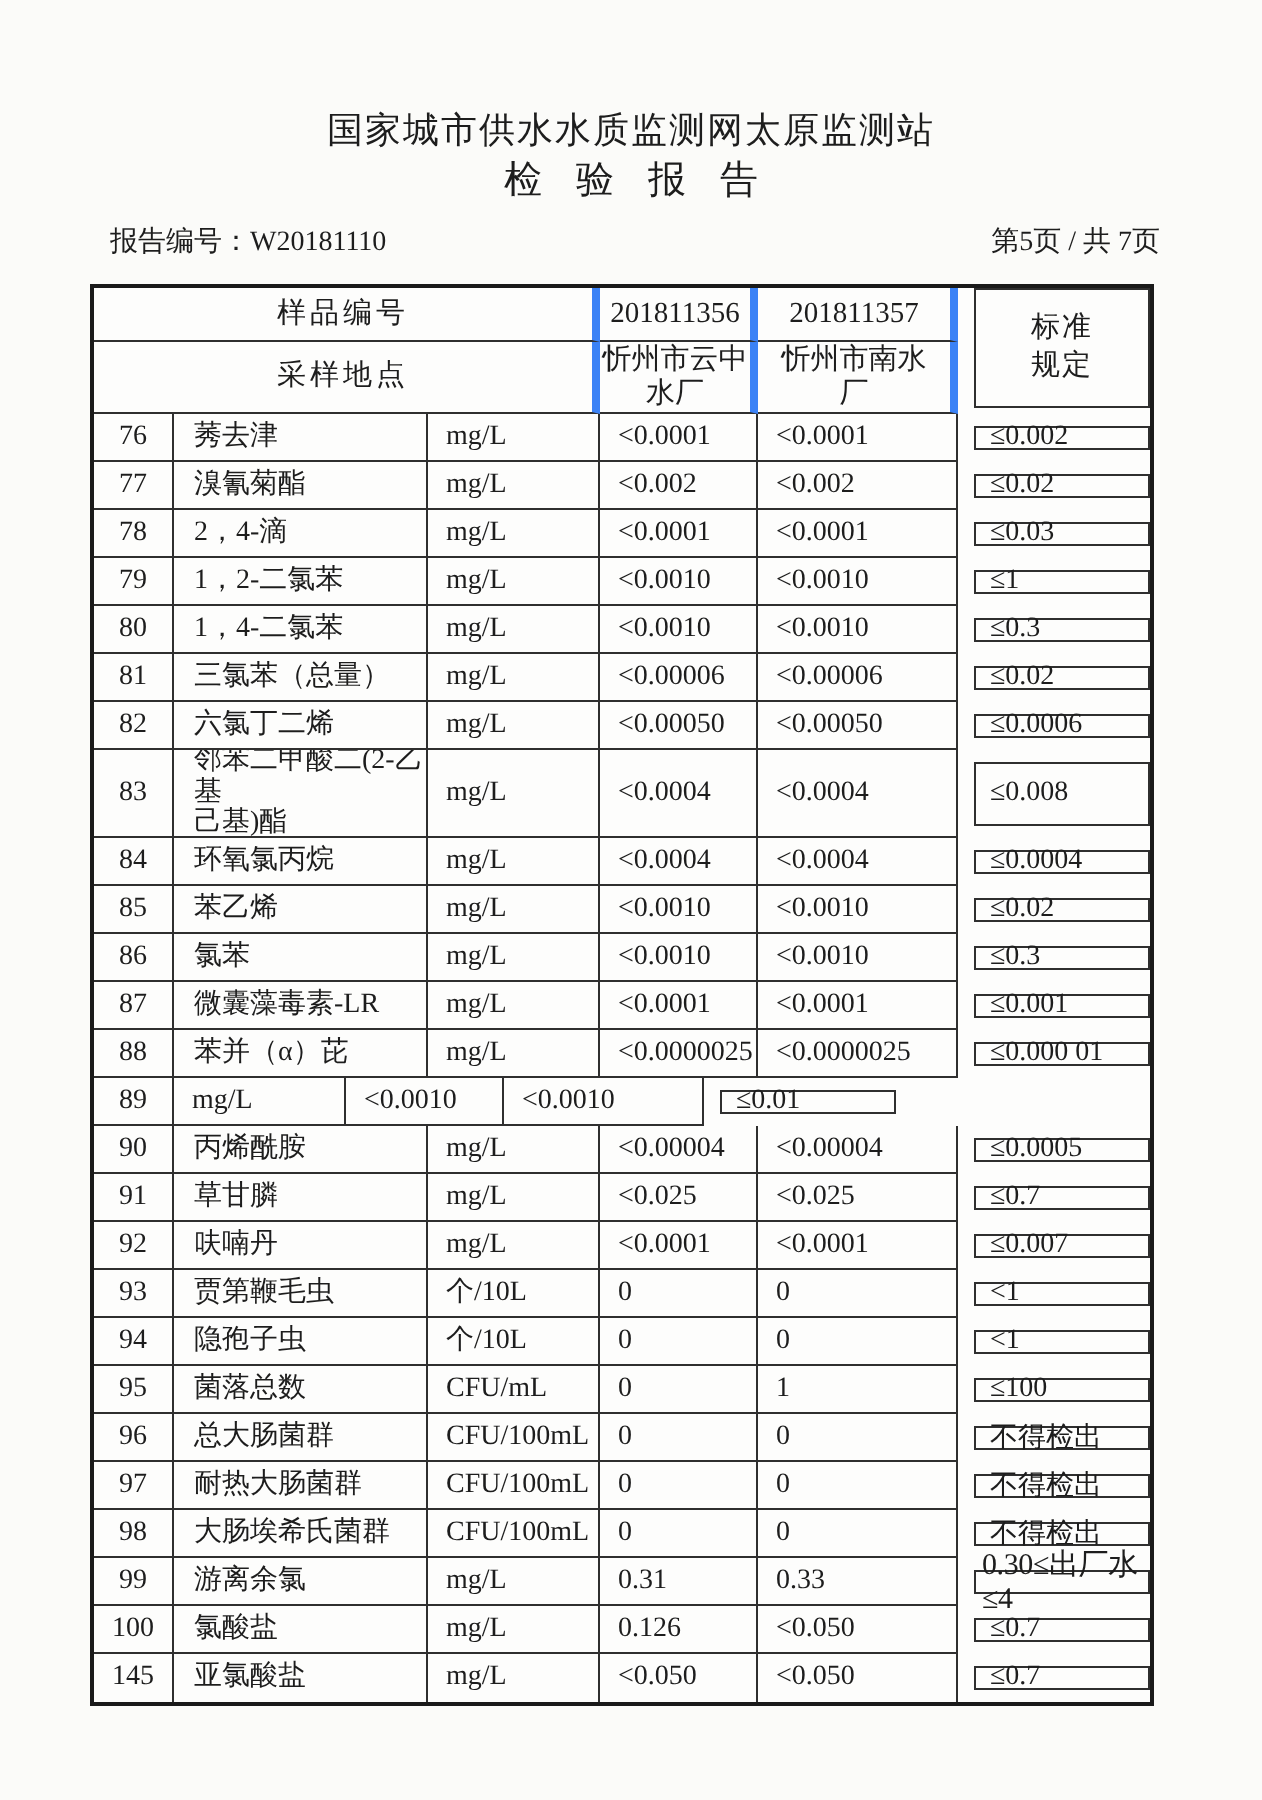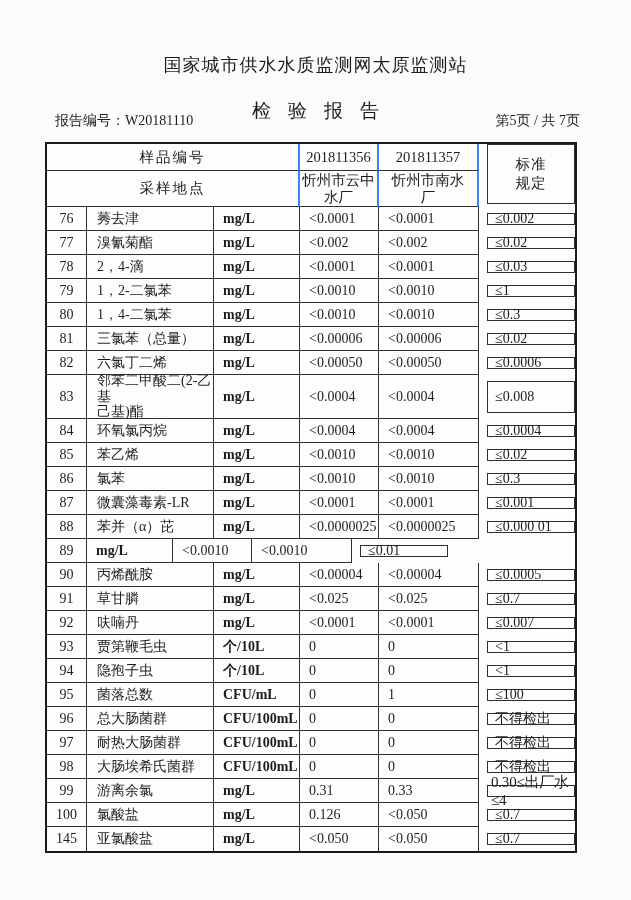--- a/index.html
+++ b/index.html
@@ -8,38 +8,38 @@
     width:631px; height:900px; position:relative; overflow:hidden;
     background:#fbfbf9;
     font-family:"Liberation Serif","DejaVu Serif",serif;
     color:#1d1d1d;
   }
   .title {
     position:absolute; top:53px; left:0; width:100%;
     text-align:center; font-size:18px; letter-spacing:1px; font-weight:500;
   }
   .subtitle {
-    position:absolute; top:98px; left:0; width:100%;
+    position:absolute; top:77px; left:0; width:100%;
     text-align:center; font-size:19px; letter-spacing:17px; text-indent:17px; font-weight:500;
   }
   .meta {
     position:absolute; top:112px; left:55px; width:525px;
     display:flex; justify-content:space-between; font-size:14px;
   }
   .tablewrap {
     position:absolute; top:142px; left:45px; width:532px;
     border:2px solid #1a1a1a; background:#fdfdfc;
   }
   .thead { display:flex; }
   .thead-left { width:432px; }
   .hrow { display:flex; }
   .hrow1 { height:27px; }
   .hrow2 { height:36px; }
   .hcell {
-    border-right:2px solid #3b82f6; border-bottom:1px solid #2f2f2f;
+    border-right:4px solid #3b82f6; border-bottom:1px solid #2f2f2f;
     display:flex; align-items:center; justify-content:center;
     font-size:14.5px; white-space:pre-line; text-align:center; line-height:1.15;
   }
   .hspan { width:253px; letter-spacing:2px; }
   .hv1 { width:79px; }
   .hv2 { width:100px; }
   .gapcol { width:8px; }
   .stdhead {
     width:88px; border:1px solid #2f2f2f; margin-bottom:3px;
     display:flex; align-items:center; justify-content:center;
@@ -48,21 +48,21 @@
   }
   .trow { display:flex; height:24px; }
   .trow.tall { height:44px; }
   .c {
     border-right:1px solid #2f2f2f; border-bottom:1px solid #2f2f2f;
     display:flex; align-items:center; font-size:14px; line-height:1.12; overflow:hidden;
   }
   .trow:last-child .c { border-bottom:none; }
   .cno   { width:40px;  justify-content:center; }
   .cname { width:127px; padding-left:10px; white-space:pre-line;font-family:Liberation Serif, serif; }
-  .cunit { width:86px;  padding-left:9px;font-weight:bold; }
+  .cunit { width:86px;  padding-left:9px; }
   .cv1   { width:79px;  padding-left:9px; }
   .cv2   { width:100px; padding-left:9px; }
   .stdbox {
     width:88px; border:1px solid #2f2f2f; margin:6px 0;
     display:flex; align-items:center; padding-left:7px; font-size:14px;
   }
   .stdbox.small { font-size:15px; padding-left:3px; letter-spacing:-0.2px; }
 </style>
 </head>
 <body>

